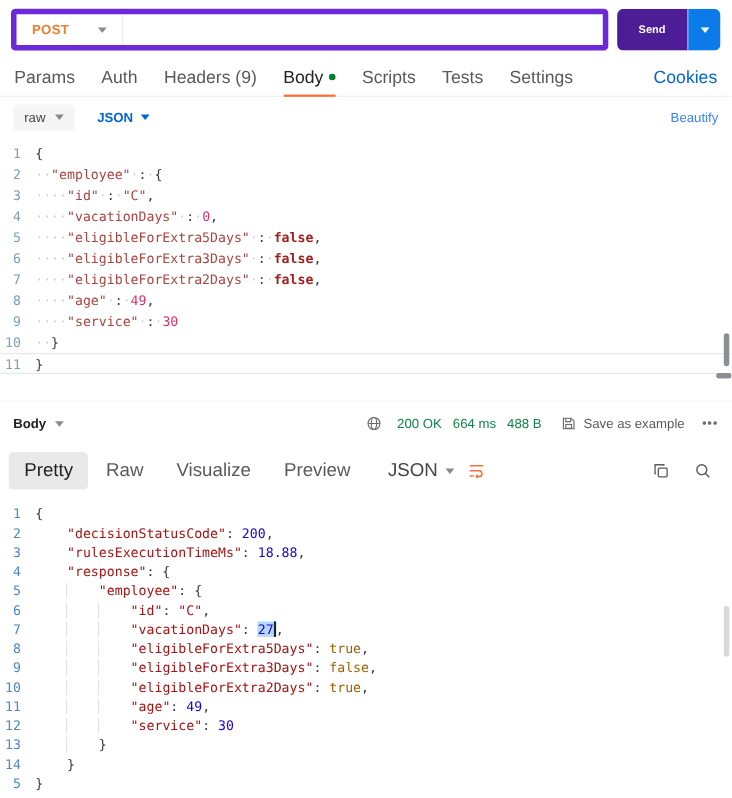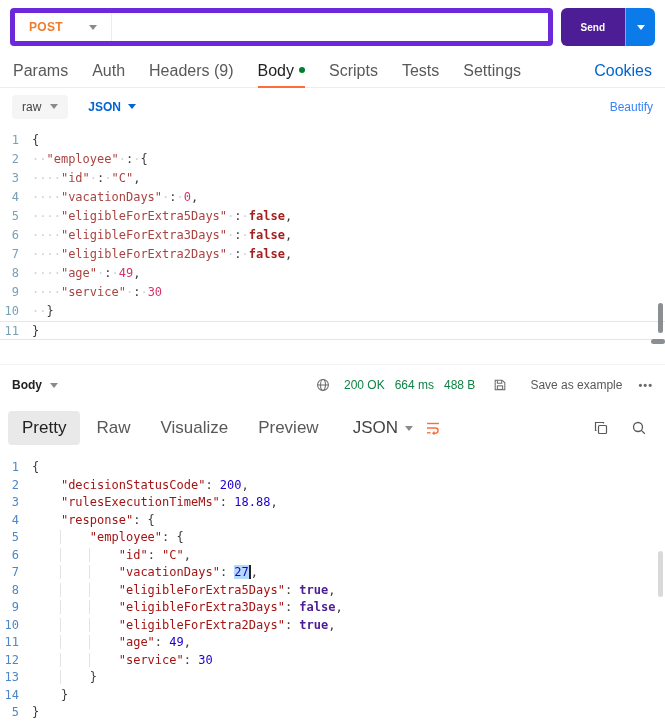--- a/index.html
+++ b/index.html
@@ -43,36 +43,36 @@
   .editor.req .ln { color:#7aa0b4; }
   .editor.resp .ln { color:#4e86c6; }
   .lc { white-space:pre; }
   .tk-p { color:#3b3b3b; }
   .tk-w { color:#cbd2d9; }
   .editor.req .tk-k, .editor.req .tk-s { color:#a94442; }
   .editor.req .tk-n { color:#d6336c; }
   .editor.req .tk-b { color:#a61e1e; font-weight:700; }
   .editor.resp .tk-k, .editor.resp .tk-s { color:#a31515; }
   .editor.resp .tk-n { color:#1c00cf; }
-  .editor.resp .tk-b { color:#4c1d95; font-weight:700; }
+  .editor.resp .tk-b { color:#a16207; font-weight:400; }
   .tk-nsel { color:#1c00cf; background:#b5d8fe; border-right:2px solid #222; }
   .indent.guide { border-left:1px solid #e3e3e3; margin-left:-1px; }
   .code-line.current { border-top:1px solid #e6e6e6; border-bottom:1px solid #e6e6e6; }
   .editor.req { padding-top:6px; }
   .editor.resp { padding-top:8px; }
   .vscroll { position:absolute; right:2px; width:5px; background:#8a8f94; border-radius:3px; }
   .hscroll { position:absolute; right:0; height:5px; background:#8a8f94; border-radius:3px; }
   .vscroll.light { background:#d9d9d9; }
 
   
   .resp-meta { display:flex; align-items:center; padding:9px 12px; font-size:12px; margin-top:24px; border-top:1px solid #f4f4f4; color:#595959; }
   .body-select { display:flex; align-items:center; gap:8px; color:#212121; font-weight:600; cursor:pointer; }
   .meta-right { margin-left:auto; display:flex; align-items:center; gap:10px; }
   .status-green { color:#0e8345; }
-  .save-group { display:flex; align-items:center; gap:23px; margin-left:8px; cursor:pointer; color:#595959; }
+  .save-group { display:flex; align-items:center; gap:6px; margin-left:8px; cursor:pointer; color:#595959; }
   .more-dots { margin-left:6px; color:#6b6b6b; font-weight:700; letter-spacing:1px; cursor:pointer; font-size:11px; }
 
   
   .resp-toolbar { display:flex; align-items:center; padding:6px 8px; gap:2px; font-size:17px; color:#595959; }
   .rtab { padding:7px 14px; border-radius:4px; cursor:pointer; }
   .rtab.active { background:#e9e9e9; color:#212121; }
   .rt-lang { display:flex; align-items:center; gap:7px; margin-left:12px; padding:7px 6px; cursor:pointer; color:#444; }
   .icon-btn { display:flex; align-items:center; justify-content:center; cursor:pointer; padding:4px; }
   .toolbar-right { margin-left:auto; display:flex; align-items:center; gap:14px; margin-right:6px; }
   svg { display:block; }

